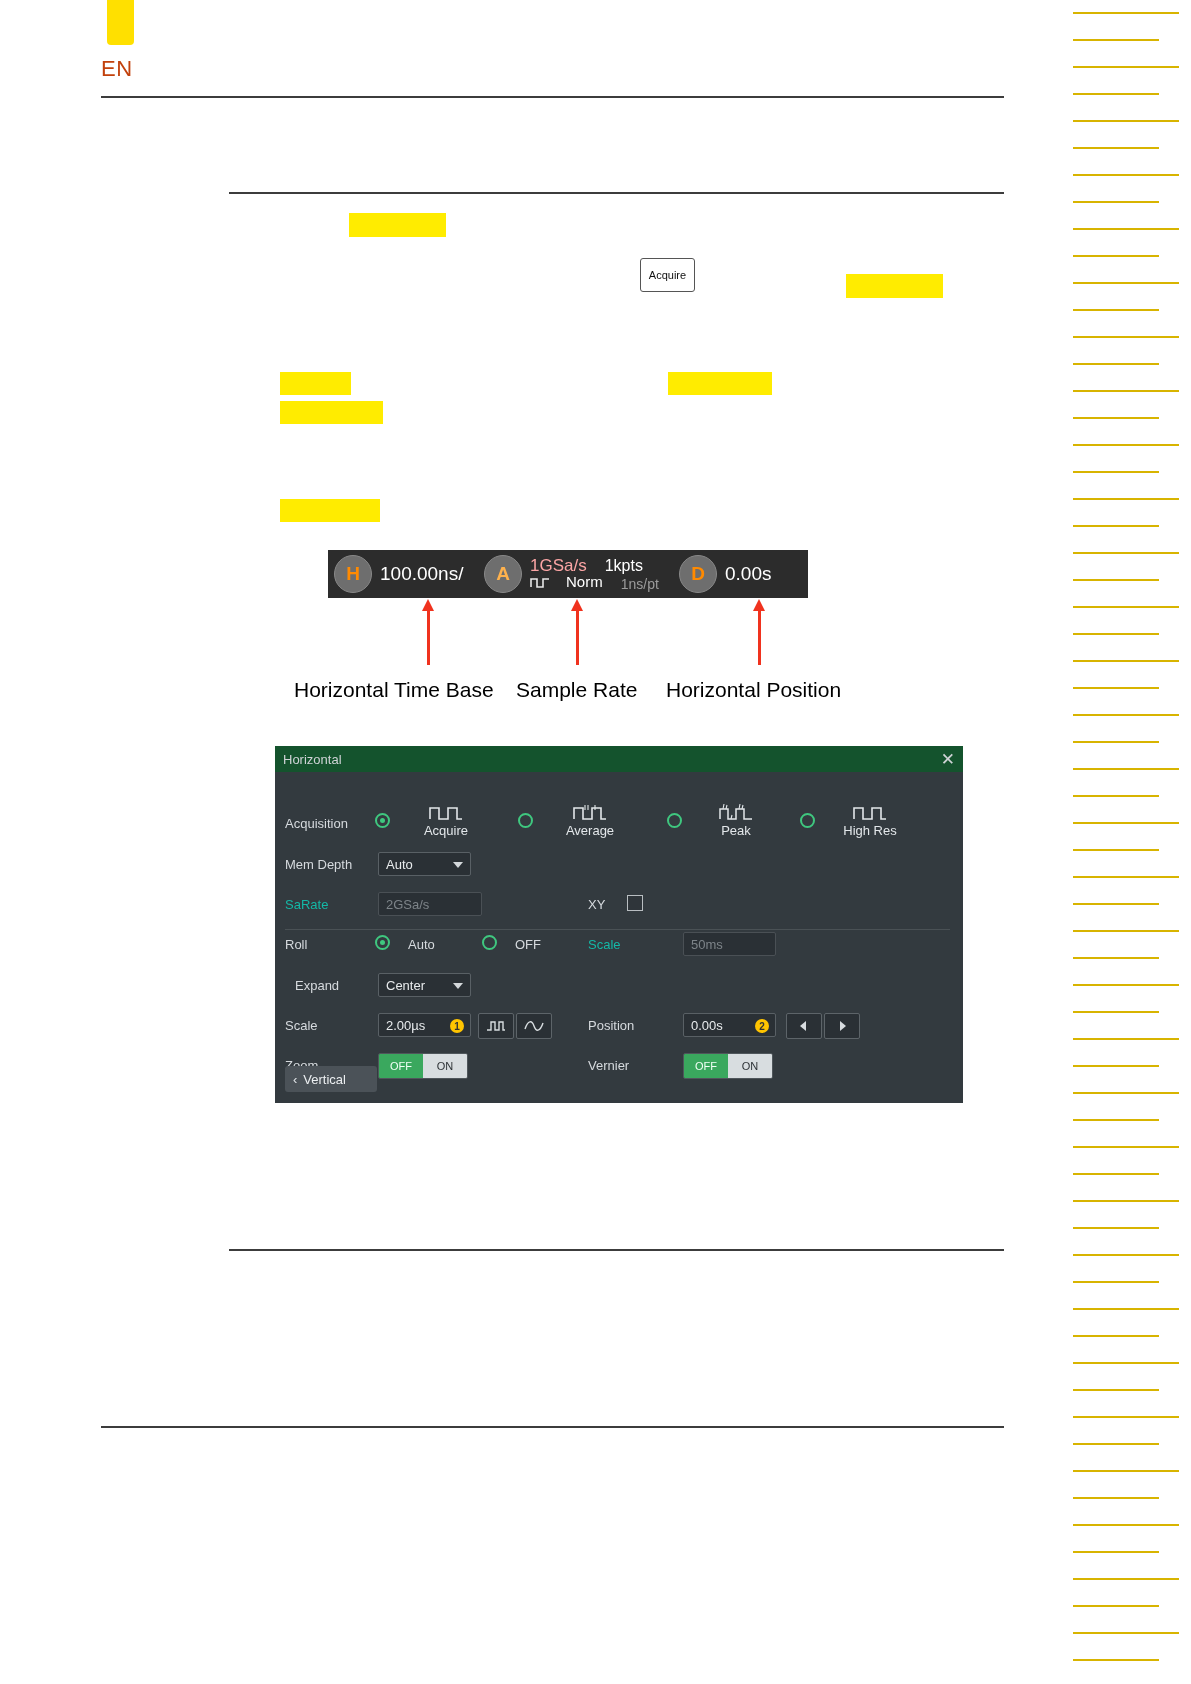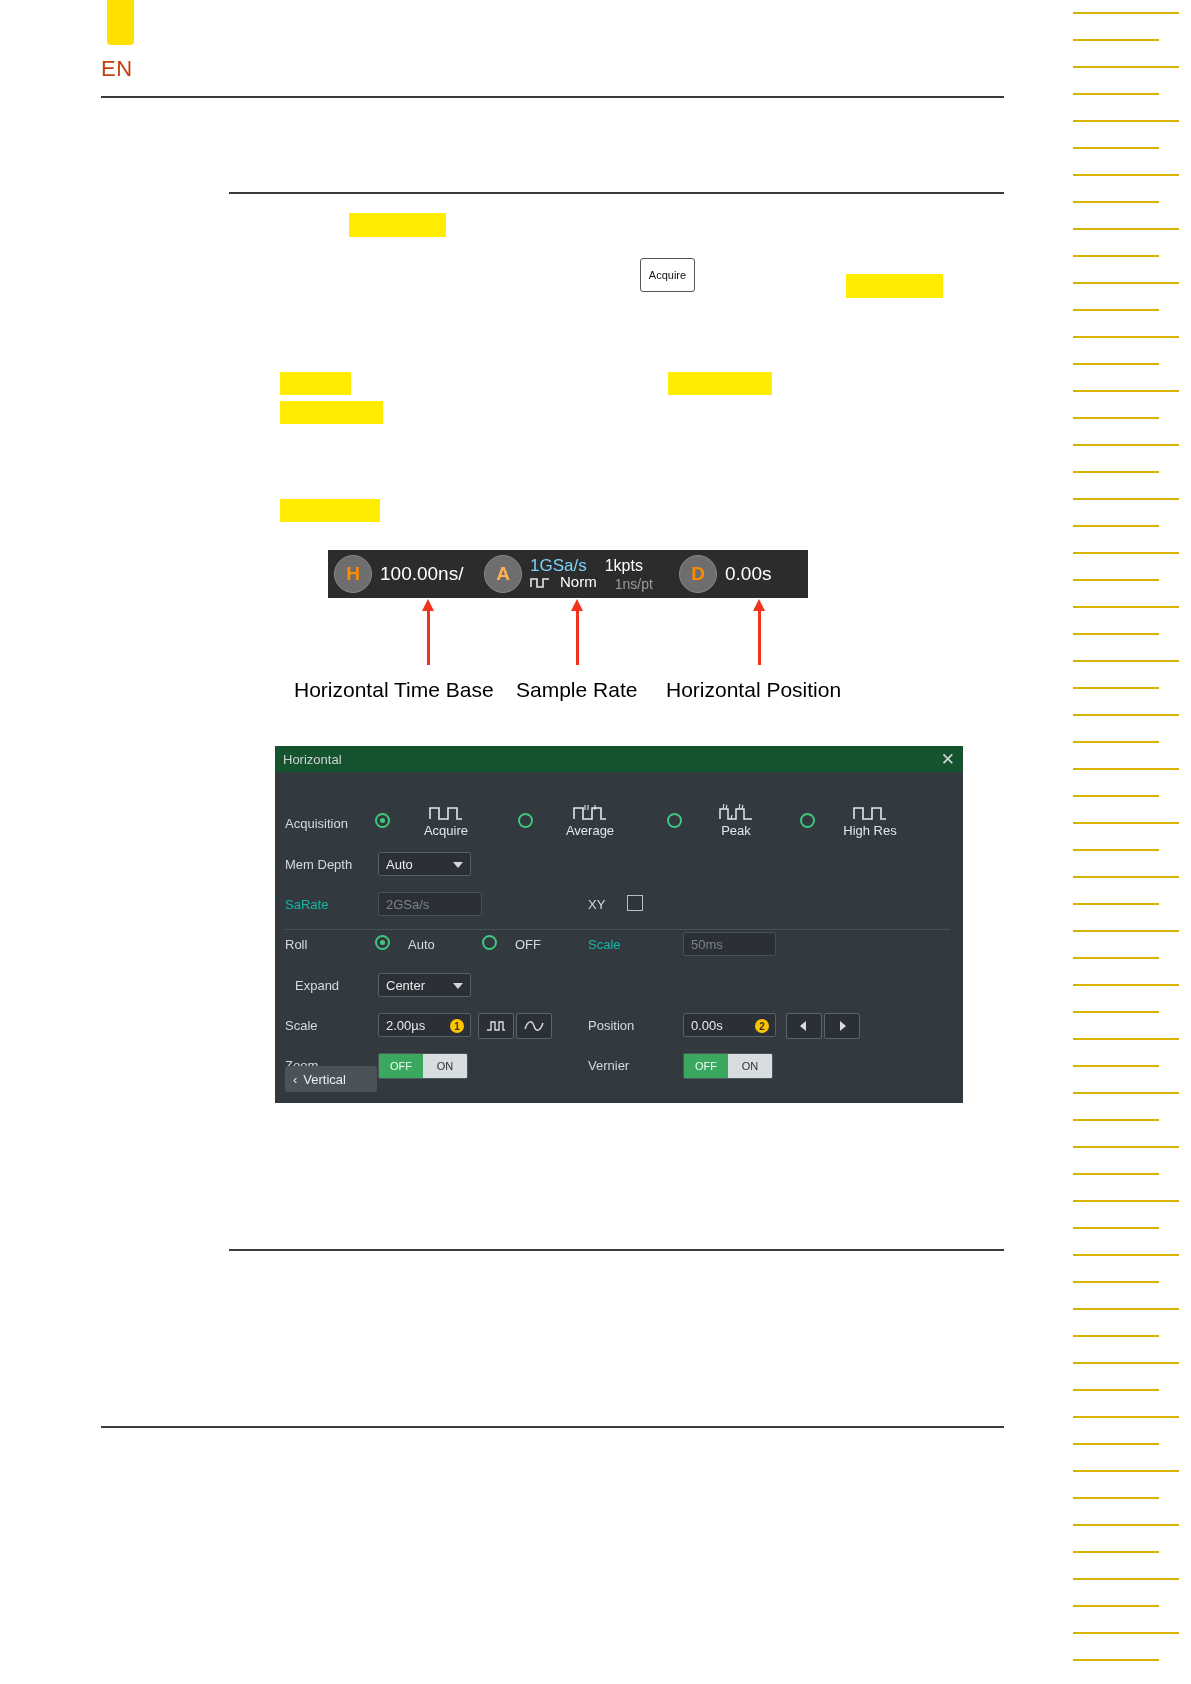--- a/index.html
+++ b/index.html
@@ -40,23 +40,23 @@
   .sb-badge{
     width:36px;height:36px;border-radius:50%;
     background:#6e6e6e;color:#ff8a00;font-size:19px;font-weight:bold;
     display:flex;align-items:center;justify-content:center;margin:0 8px 0 6px;
     border:1px solid #888;
   }
   .sb-badge.dim{color:#ffb24d;}
   .sb-main{color:#fff;font-size:19px;}
   .sb-stack{display:flex;flex-direction:column;line-height:1.05;}
   .sb-row{display:flex;align-items:baseline;gap:18px;}
-  .sb-srate{color:#7dd3fc;font-size:17px;}
+  .sb-srate{color:#fca5a5;font-size:17px;}
   .sb-kpts{color:#fff;font-size:16px;}
-  .sb-norm{color:#fff;font-size:15px;display:flex;align-items:center;gap:10px;}
+  .sb-norm{color:#fff;font-size:15px;display:flex;align-items:center;gap:16px;}
   .sb-nspt{color:#9b9b9b;font-size:14px;}
   .sq-icon{display:inline-block;}
 
   
   .arrow{position:absolute;width:3px;background:#f0321e;}
   .arrow::before{
     content:"";position:absolute;left:-5px;top:-11px;
     border-left:6.5px solid transparent;border-right:6.5px solid transparent;
     border-bottom:12px solid #f0321e;
   }

